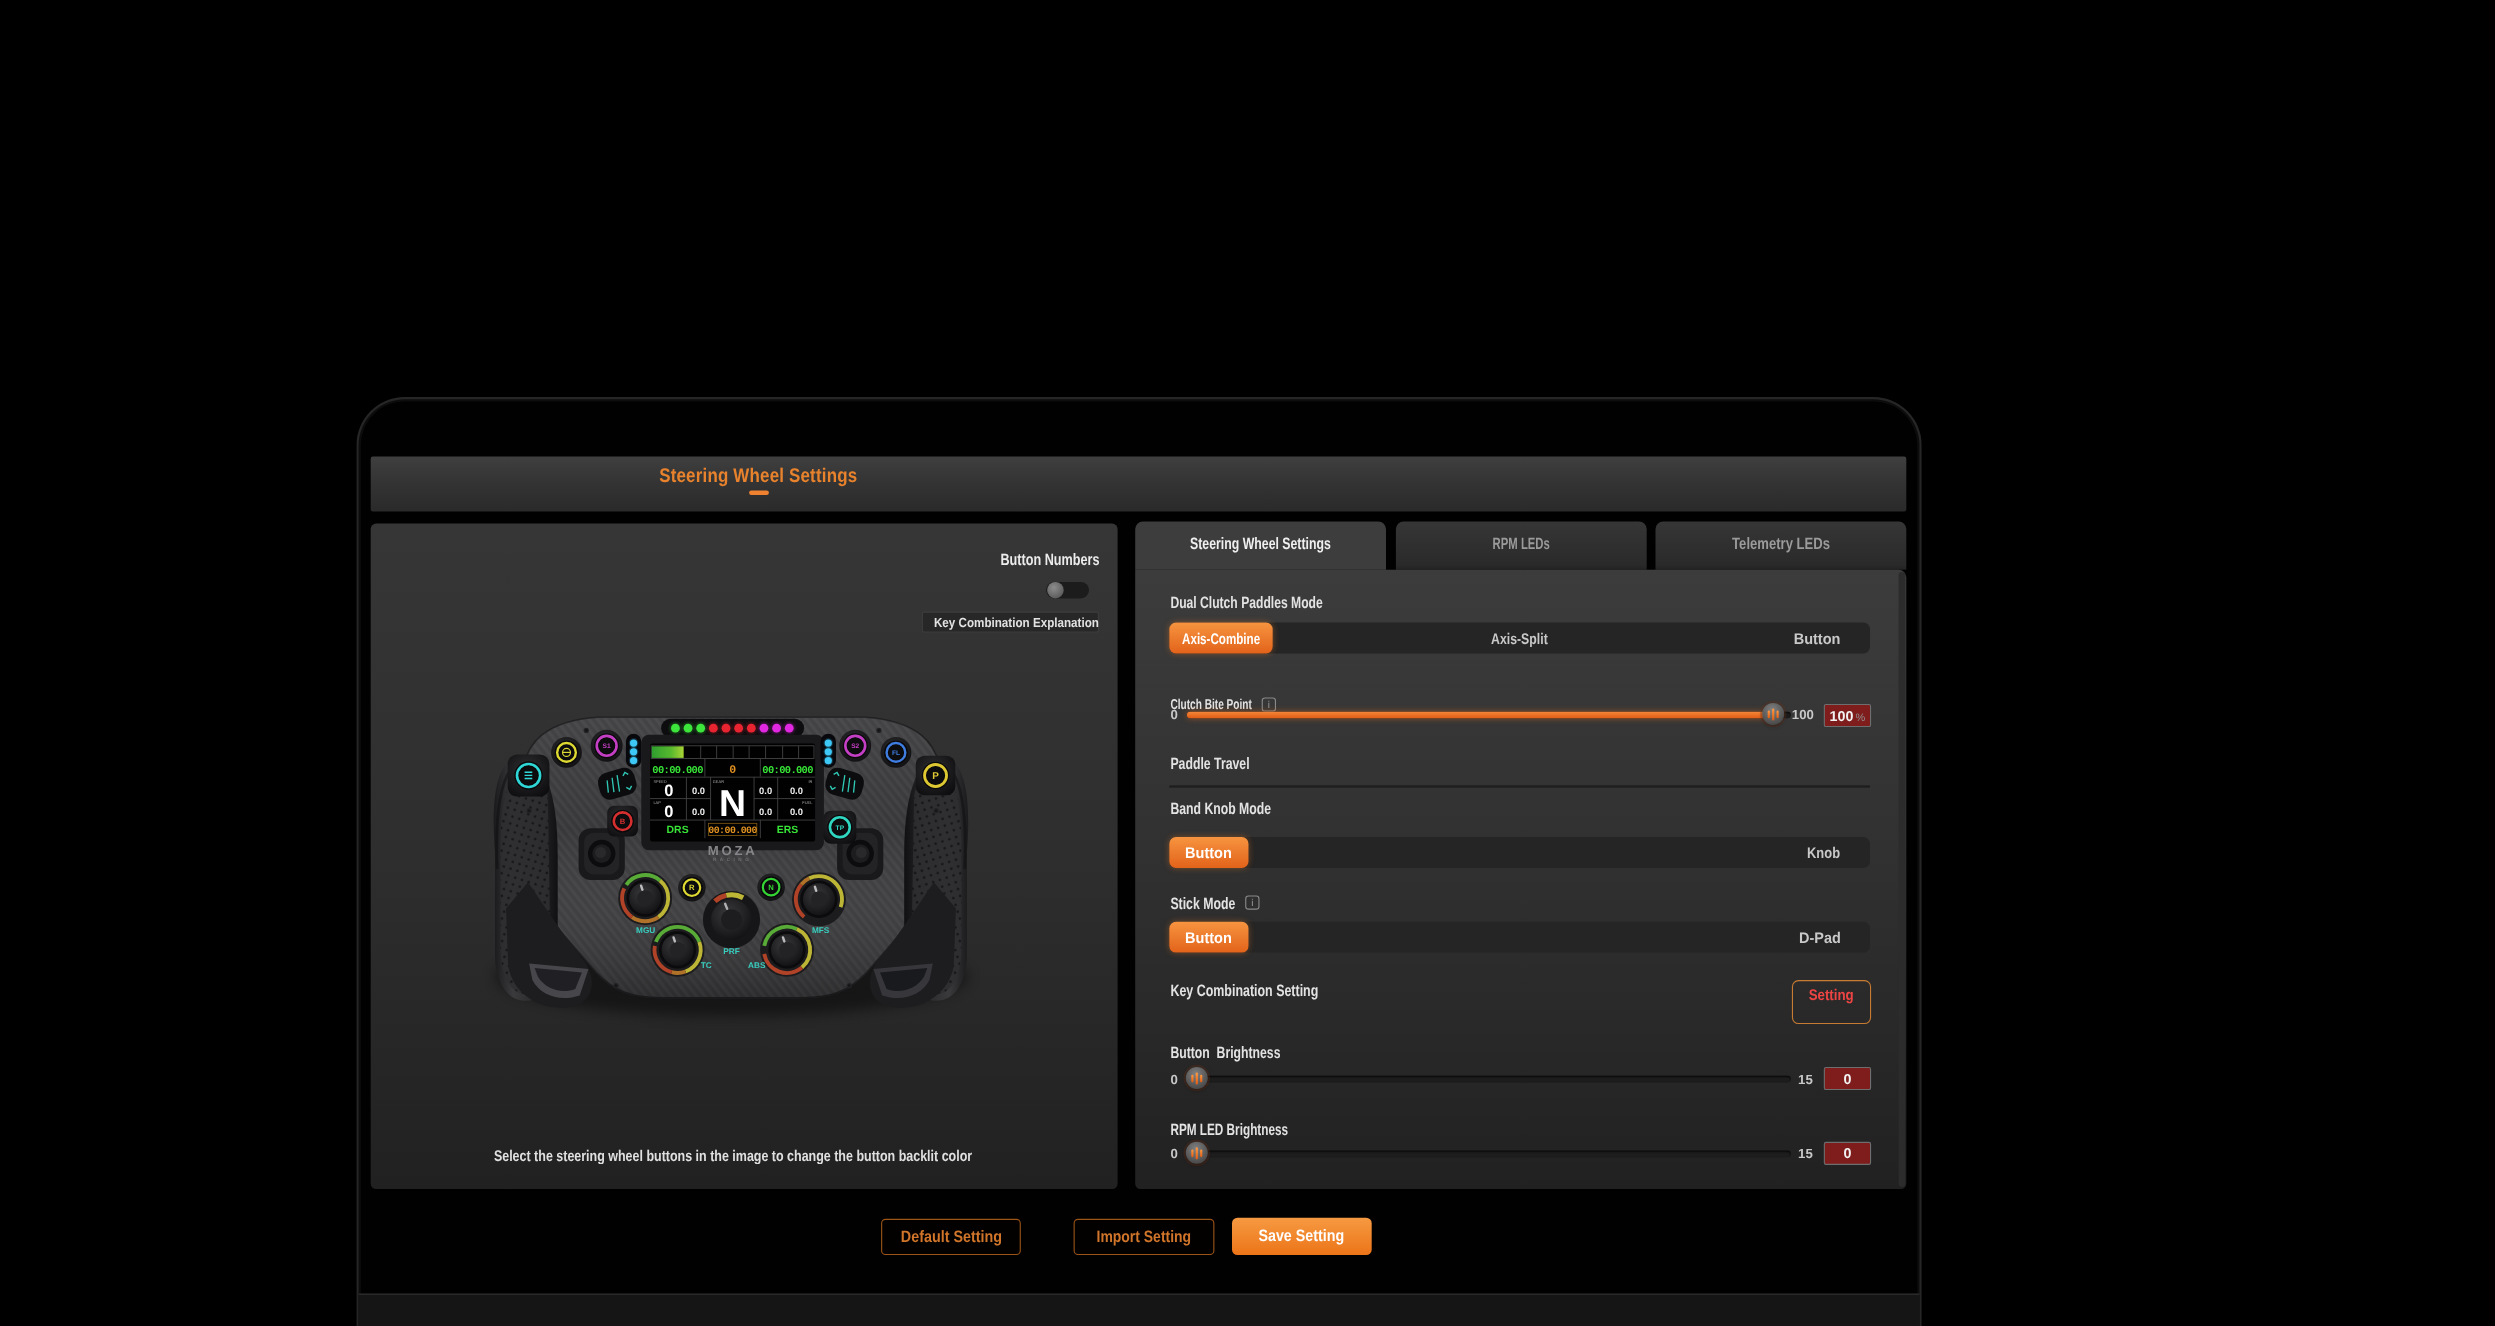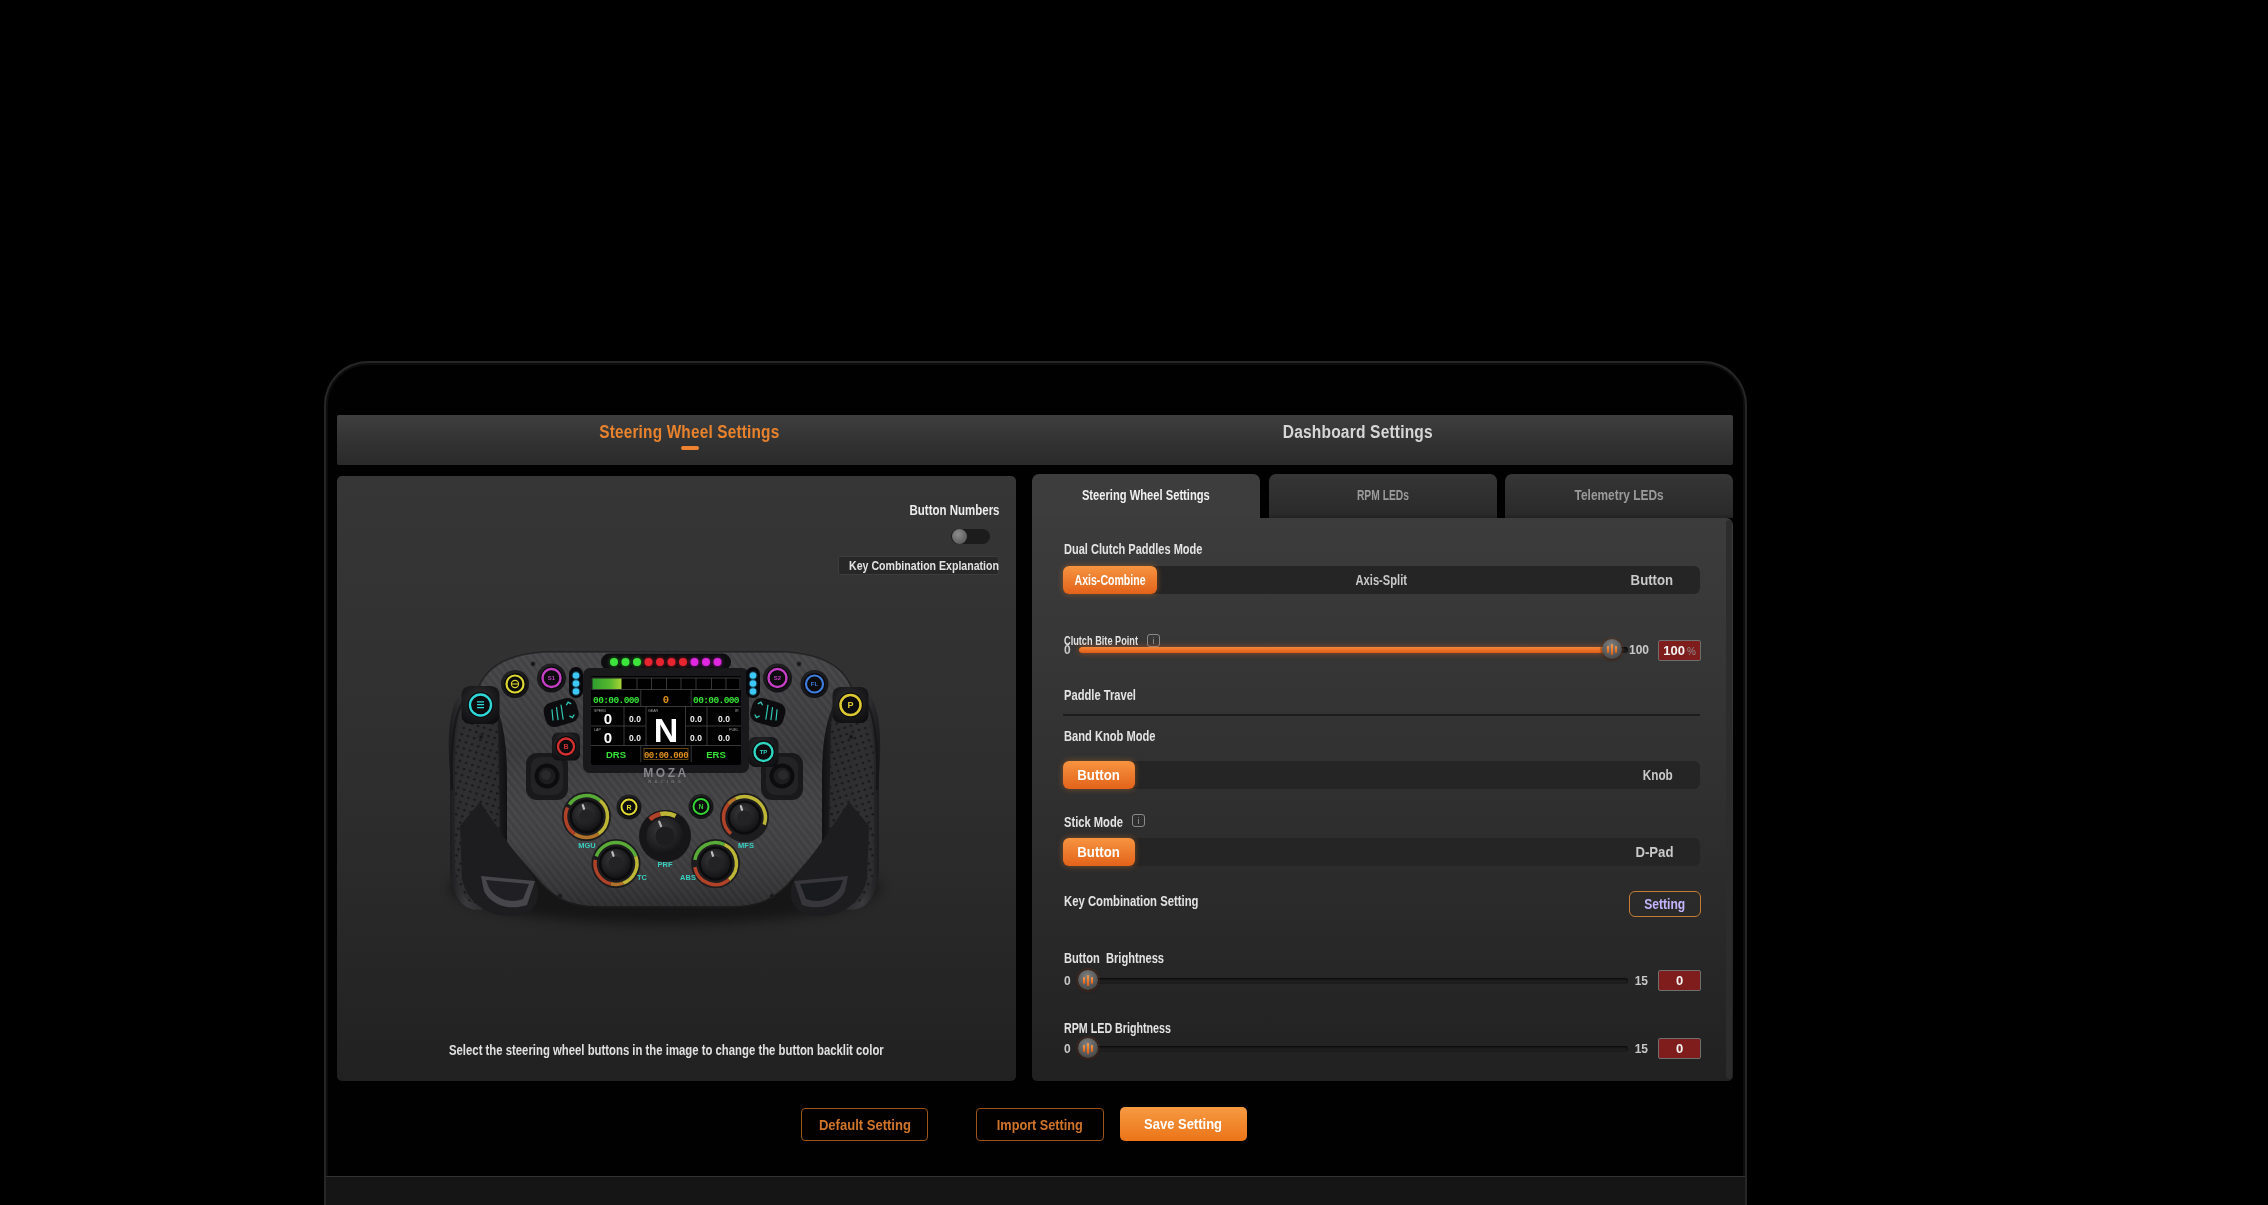--- a/index.html
+++ b/index.html
@@ -66,42 +66,41 @@
   box-shadow:0 0 0 2px rgba(120,55,25,.28), 0 1px 3px rgba(0,0,0,.6);
   display:flex; align-items:center; justify-content:center; gap:2px; }
 .handle i { display:block; width:2px; border-radius:1px; background:linear-gradient(180deg,#ff9a42,#e05c14); }
 .handle i.a { height:7px; } .handle i.b { height:11px; }
 .minv { position:absolute; left:32px; font-size:12px; font-weight:bold; color:#c8c8c8; }
 .maxv { position:absolute; font-size:12px; font-weight:bold; color:#c8c8c8; }
 .vbox { position:absolute; left:626px; width:43px; height:21px; background:#7f1d1d;
   border:1px solid #6e6e6e; border-radius:2px; color:#f2f2f2; font-size:13px;
   font-weight:bold; text-align:center; line-height:19px; }
 .vbox .pct { font-size:10px; color:#8f8f8f; font-weight:normal; margin-left:2px; }
-.setbtn { position:absolute; left:597px; width:72px; height:26px; border:1px solid #c77b33;
-  border-radius:6px; color:#c4b5fd; font-size:14px; font-weight:bold; text-align:center;
+.setbtn { position:absolute; left:597px; width:72px; height:40px; border:1px solid #c77b33;
+  border-radius:6px; color:#ef4444; font-size:14px; font-weight:bold; text-align:center;
   line-height:24px; }
 .thin { position:absolute; left:31px; width:637px; height:2px; background:#1d1d1d; }
 
 .bbtn { position:absolute; height:33px; border-radius:4px; text-align:center;
   line-height:31px; font-size:15px; font-weight:bold; }
 .bbtn.o { border:1px solid #9c5517; color:#d0752a; background:rgba(10,5,0,0.2); }
 .bbtn.f { background:linear-gradient(180deg,#f69a42,#ec7418); color:#fff; height:34px; line-height:34px; border-radius:5px;}
 .strip { position:absolute; left:2px; top:815px; width:1419px; height:85px;
   border-top:1px solid #323232; background:#151515; }
 
 .sx { display:inline-block; white-space:nowrap; transform:scaleX(var(--sx,0.8)); transform-origin:50% 50%; }
 .sxl { transform-origin:0 50%; }
 .sxr { transform-origin:100% 50%; }
 </style>
 </head>
 <body>
 <div class="device">
   <div class="hdr">
     <div class="t1"><span class="sx" id="w_t1" style="--sx:0.855">Steering Wheel Settings</span></div>
-    <div class="t2"><span class="sx" id="w_t2" style="--sx:0.864">Dashboard Settings</span></div>
     <div class="ul"></div>
   </div>
 
   <div class="lpanel">
     <div class="bn"><span class="sx sxr" id="w_bn" style="--sx:0.766">Button Numbers</span></div>
     <div class="toggle">
         <div class="knob"></div>
       </div>
     <div class="kce"><span class="sx" id="w_kce" style="--sx:0.882">Key Combination Explanation</span></div>
     <div id="wheelhost" style="position:absolute;left:103px;top:164px;width:460px;height:320px;"><svg width="460" height="320" viewBox="440 640 460 320">

